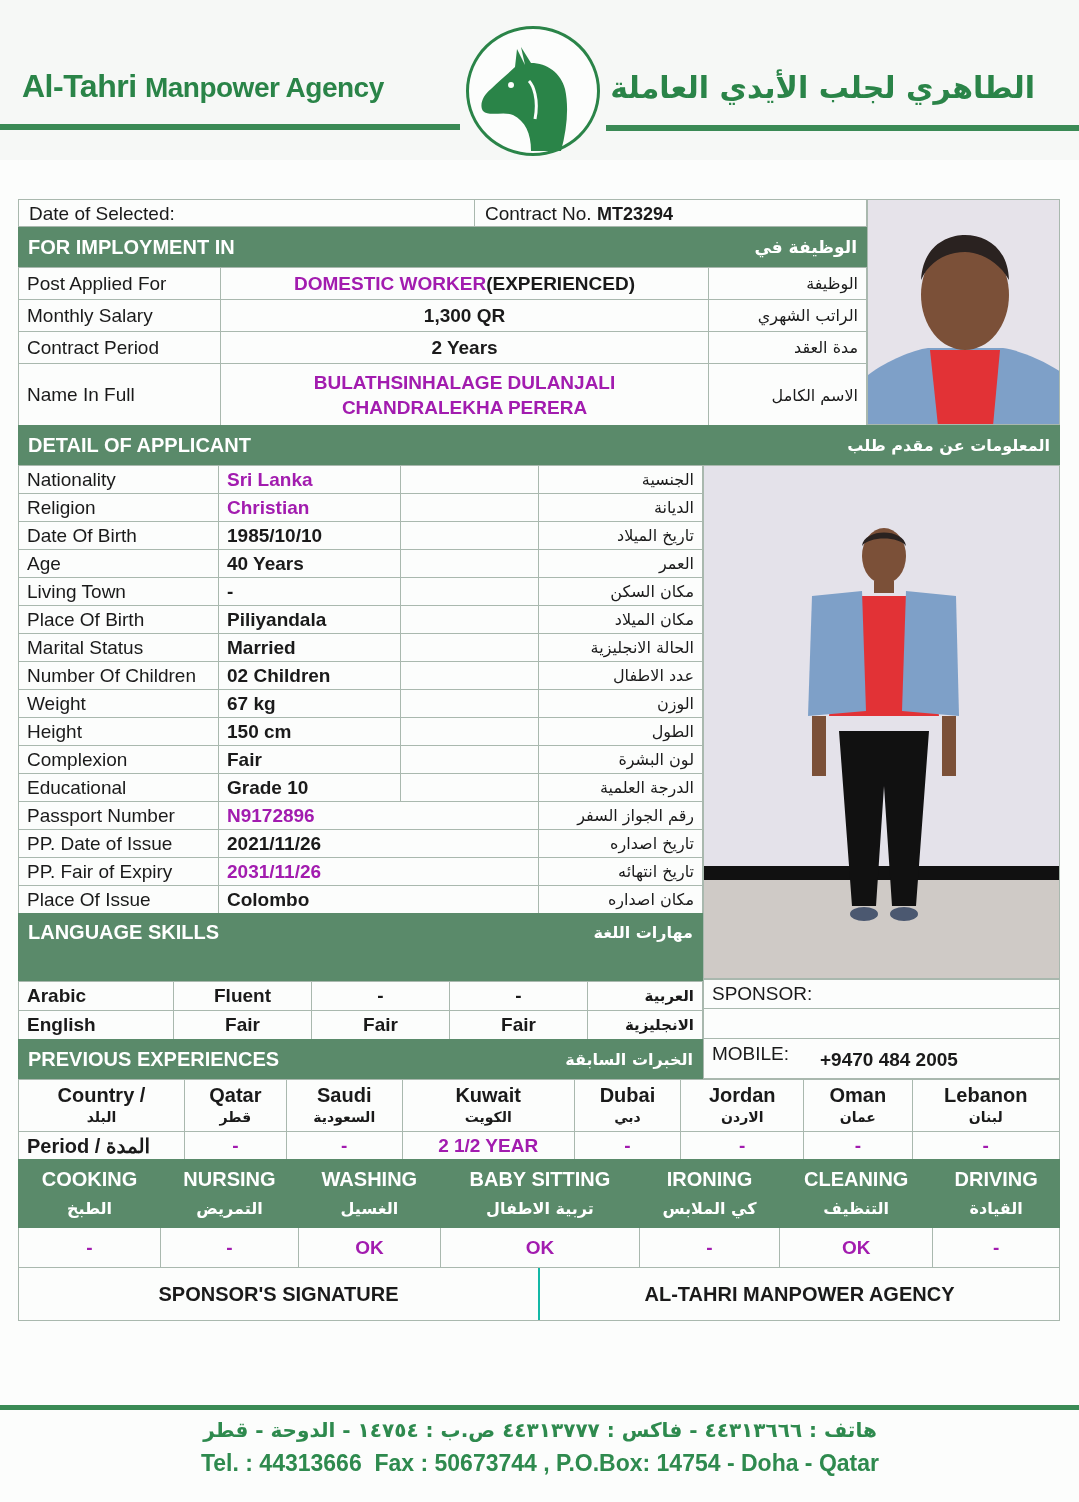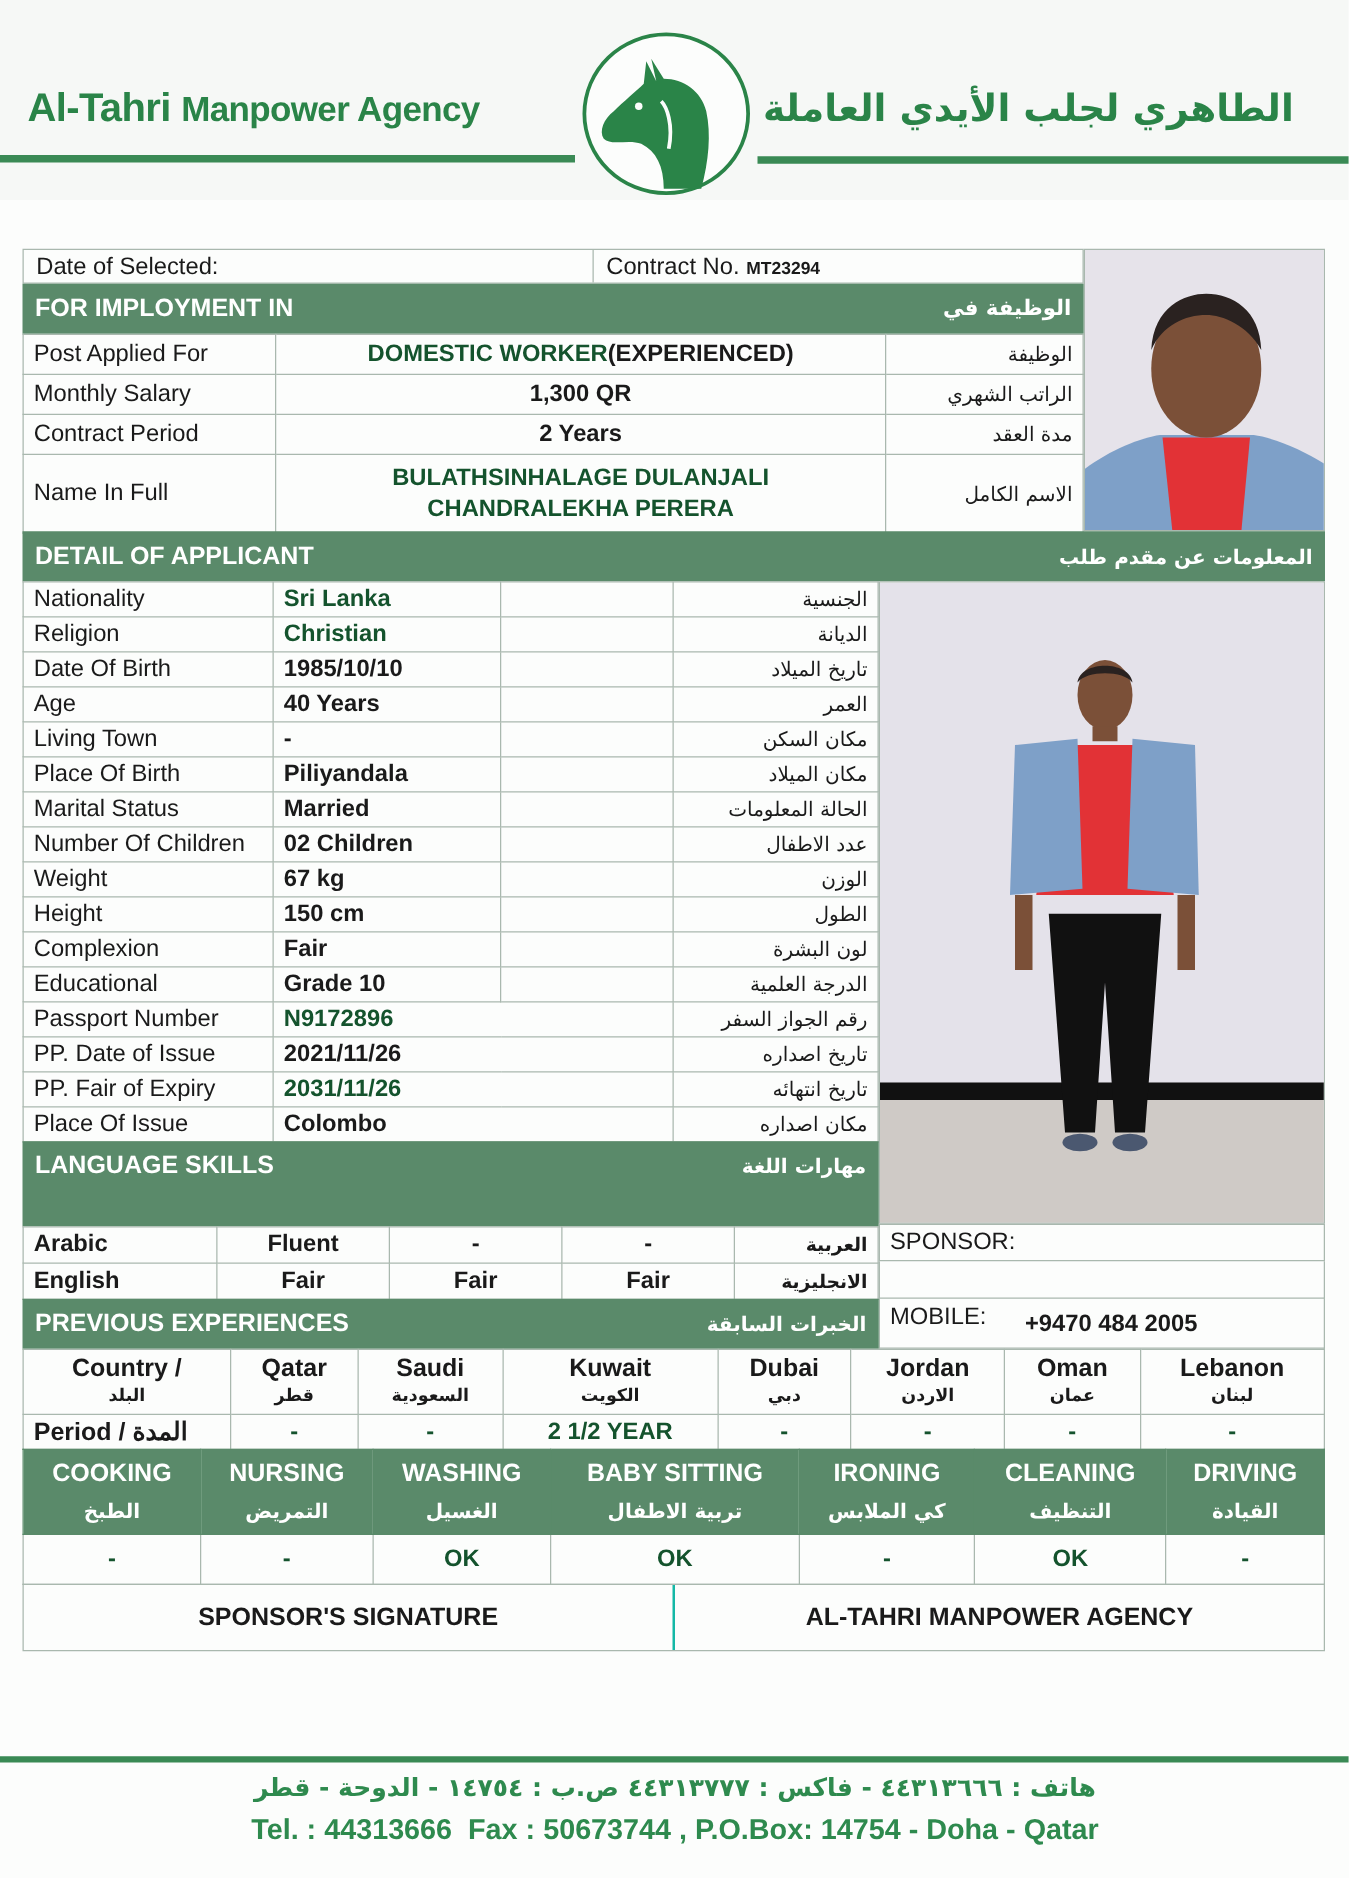--- a/index.html
+++ b/index.html
@@ -1,21 +1,21 @@
 <!DOCTYPE html>
 <html><head>
 <meta charset="utf-8">
 <style>
   *{box-sizing:border-box;margin:0;padding:0}
   html,body{width:1079px;height:1502px;background:#fcfdfc;overflow:hidden}
   body{font-family:"Liberation Sans",sans-serif;color:#1a1a1a;position:relative}
   .abs{position:absolute}
   .green{color:#2e8a4e}
   .hdr-bar{background:#5a8a6a;color:#fff;font-weight:bold}
-  .red{color:#14532d}
+  .red{color:#a21caf}
   .b{font-weight:bold}
   .ar{direction:rtl;font-family:"DejaVu Sans",sans-serif}
   table{border-collapse:collapse}
   td{border:1px solid #a9b8ae;padding:0 8px;font-size:19px;white-space:nowrap}
 
   
   #brand-en{left:22px;top:68px;font-size:32px;font-weight:bold;color:#2a8448;letter-spacing:-0.5px}
   #brand-en .small{font-size:28px}
   #brand-ar{right:44px;top:70px;font-size:30px;font-weight:bold;color:#2a8448}
   .hline{height:6px;background:#3a8a55}
@@ -45,21 +45,21 @@
   <div id="brand-ar" class="abs ar">الطاهري لجلب الأيدي العاملة</div>
 </div>
 
 <div class="abs" style="left:18px;top:199px;width:849px;height:28px;border:1px solid #a9b8ae;display:flex;font-size:19px">
   <div style="width:456px;padding:3px 10px;border-right:1px solid #a9b8ae">
     <span>Date of Selected:</span>
     <span></span>
   </div>
   <div style="padding:3px 10px">
     <span>Contract No.</span>
-    <span class="b" style="font-size:14px">MT23294</span>
+    <span class="b" style="font-size:18px">MT23294</span>
   </div>
 </div>
 
 <div class="abs hdr-bar" style="left:18px;top:227px;width:849px;height:40px;display:flex;justify-content:space-between;align-items:center;padding:0 10px;font-size:20px">
   <span>FOR IMPLOYMENT IN</span>
   <span class="ar" style="font-size:17px">الوظيفة في</span>
 </div>
 
 <table class="abs" style="left:18px;top:267px;width:849px">
   <tbody>
@@ -141,21 +141,21 @@
       <tr style="height: 28px;">
         <td style="width:200px">Place Of Birth</td>
         <td class="b" style="width:182px">Piliyandala</td>
         <td style="width:138px"></td>
         <td class="ar" style="text-align:right;font-size:16px">مكان الميلاد</td>
       </tr>
       <tr style="height: 28px;">
         <td style="width:200px">Marital Status</td>
         <td class="b" style="width:182px">Married</td>
         <td style="width:138px"></td>
-        <td class="ar" style="text-align:right;font-size:16px">الحالة المعلومات</td>
+        <td class="ar" style="text-align:right;font-size:16px">الحالة الانجليزية</td>
       </tr>
       <tr style="height: 28px;">
         <td style="width:200px">Number Of Children</td>
         <td class="b" style="width:182px">02 Children</td>
         <td style="width:138px"></td>
         <td class="ar" style="text-align:right;font-size:16px">عدد الاطفال</td>
       </tr>
       <tr style="height: 28px;">
         <td style="width:200px">Weight</td>
         <td class="b" style="width:182px">67 kg</td>

